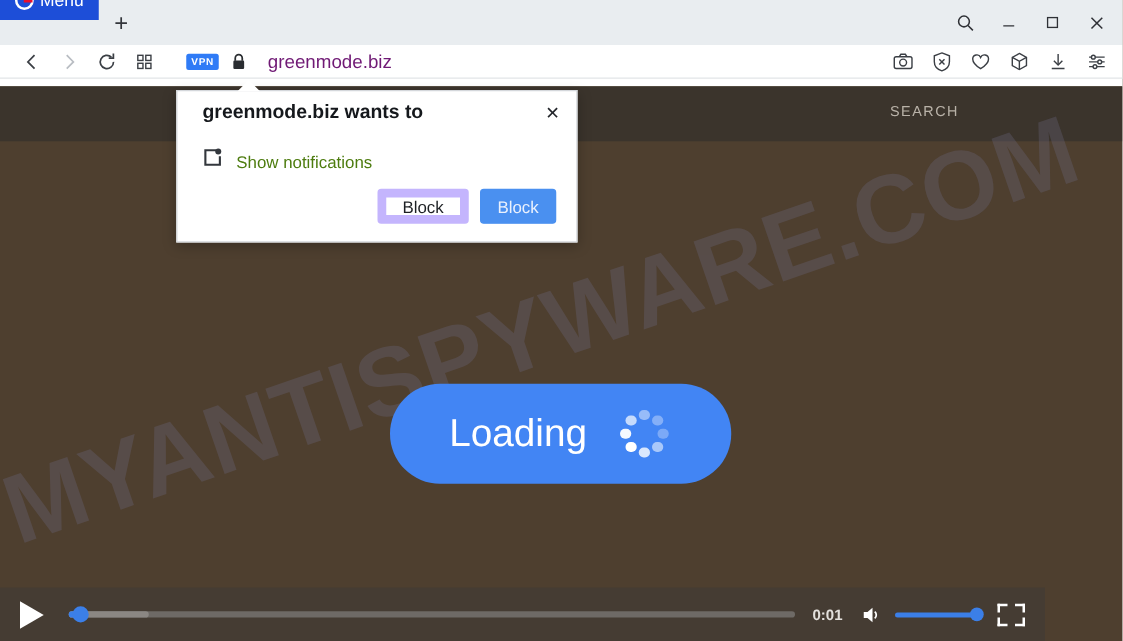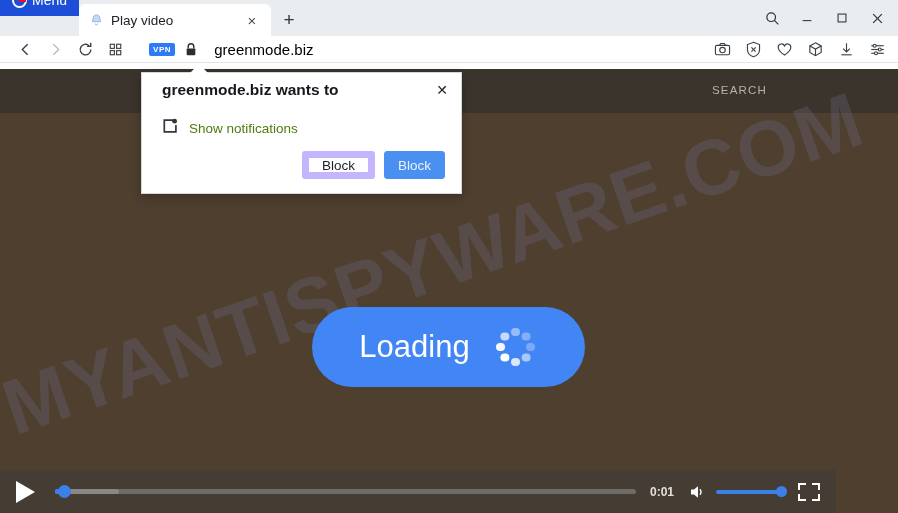--- a/index.html
+++ b/index.html
@@ -67,21 +67,21 @@
     justify-content: center; cursor: pointer; color: #3b3f45;
   }
   .nav-ico.disabled { color: #b9bdc3; cursor: default; }
   .vpn-badge {
     margin-left: 19px; background: #2f7bf6; color: #fff; font-size: 8px;
     font-weight: bold; letter-spacing: .6px; padding: 2px 4px 2px 4px;
     border-radius: 2px; cursor: pointer;
   }
   .lock-ico { margin-left: 9px; display: flex; align-items: center; cursor: pointer; }
   .urltext {
-    margin-left: 16px; font-size: 15px; color: #000000; cursor: text;
+    margin-left: 16px; font-size: 15px; color: #701a75; cursor: text;
   }
   .tb-right { margin-left: auto; display: flex; align-items: center; gap: 9px; }
   .tb-ico {
     width: 22px; height: 22px; display: flex; align-items: center;
     justify-content: center; color: #3b3f45; cursor: pointer;
   }
 
   
   .page {
     position: absolute; left: 0; top: 69px; width: 898px; height: 444px;
@@ -196,30 +196,20 @@
 <body>
 
 <div id="app">
 
   <div class="tabstrip">
     <div class="menu-btn">
       <span class="opera-o"></span>
       <span>Menu</span>
     </div>
 
-    <div class="tab">
-      <span class="tab-fav">
-        <svg width="15" height="15" viewBox="0 0 16 16">
-          <path d="M8 2c-2.1 0-3.6 1.6-3.6 3.6 0 2.8-1 3.7-1 3.7h9.2s-1-.9-1-3.7C11.6 3.6 10.1 2 8 2z" fill="#c5d9f2" stroke="#8fb4e0" stroke-width="1"></path>
-          <path d="M6.6 11.3a1.4 1.4 0 0 0 2.8 0" fill="none" stroke="#8fb4e0" stroke-width="1"></path>
-        </svg>
-      </span>
-      <span class="tab-title">Play video</span>
-      <span class="tab-close">×</span>
-    </div>
 
     <div class="newtab">+</div>
 
     <div class="win-ctrls">
       <div class="win-btn">
         <svg width="15" height="15" viewBox="0 0 16 16">
           <circle cx="6.6" cy="6.6" r="4.6" fill="none" stroke="#2f3136" stroke-width="1.3"></circle>
           <line x1="10" y1="10" x2="14.2" y2="14.2" stroke="#2f3136" stroke-width="1.3"></line>
         </svg>
       </div>

